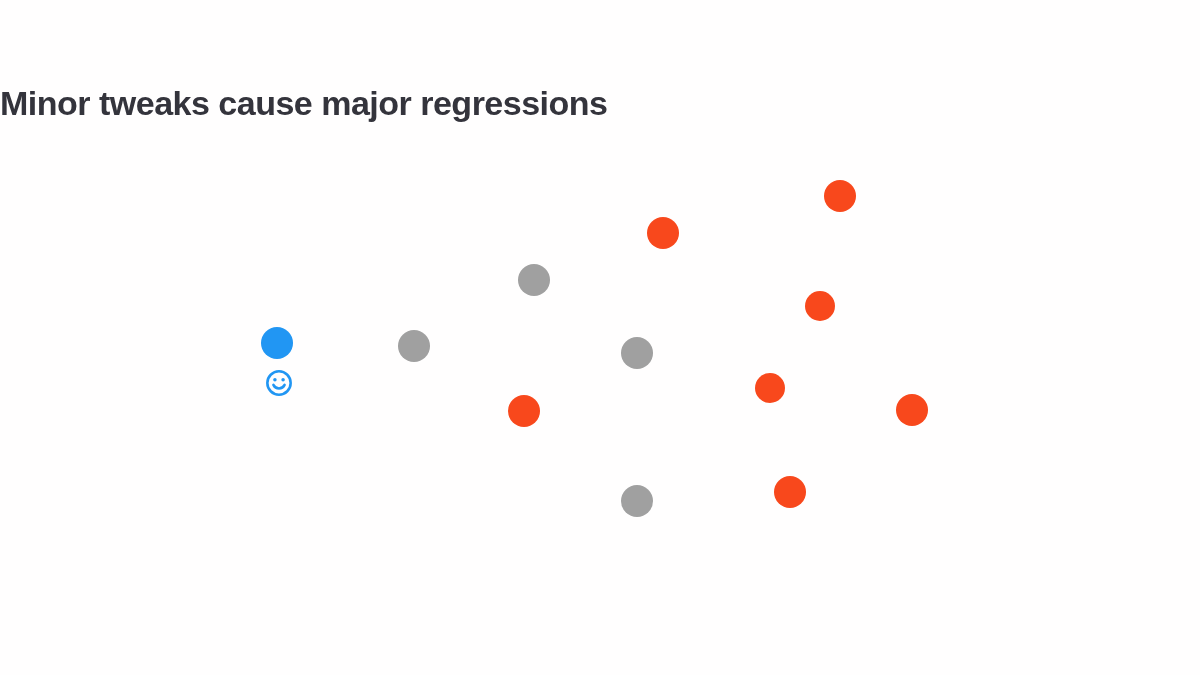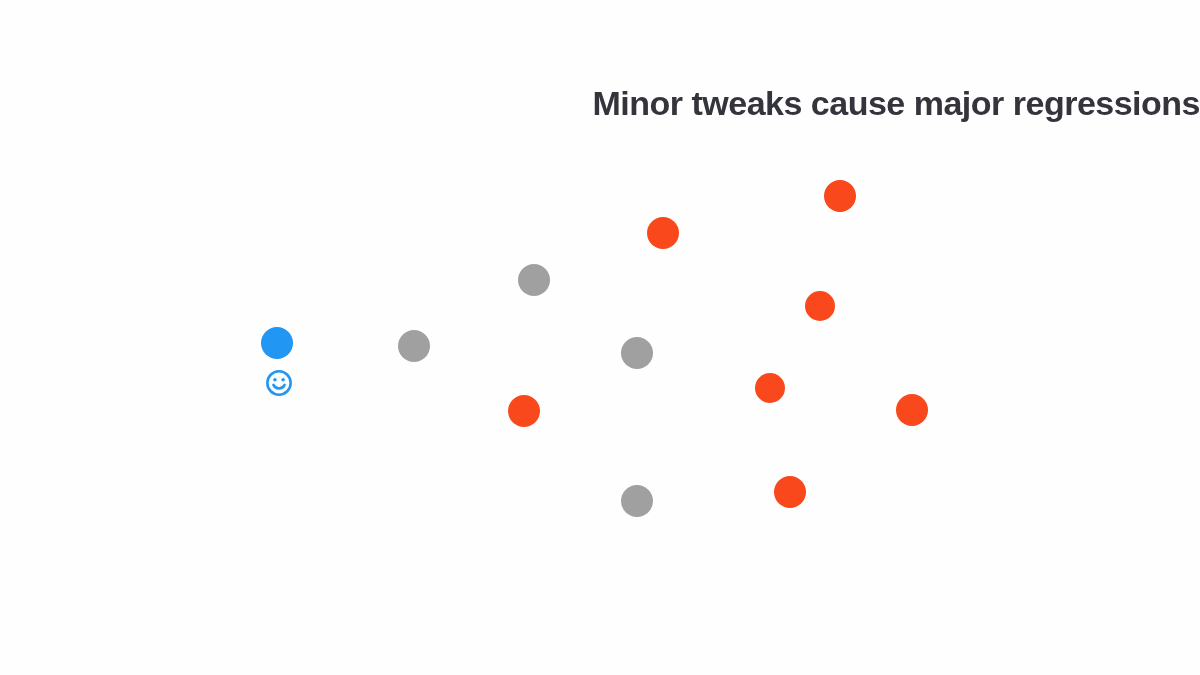--- a/index.html
+++ b/index.html
@@ -13,21 +13,21 @@
     background: var(--bg, #fffefe);
     overflow: hidden;
     font-family: "Liberation Sans", sans-serif;
   }
   .title {
     position: absolute;
     top: 84px;
     left: 0;
     width: 100%;
     margin: 0;
-    text-align: right;
+    text-align: left;
     font-size: 34px;
     font-weight: 800;
     letter-spacing: -0.5px;
     color: var(--title-color, #34343c);
   }
   .dots-layer {
     position: absolute;
     inset: 0;
   }
   .dot {

